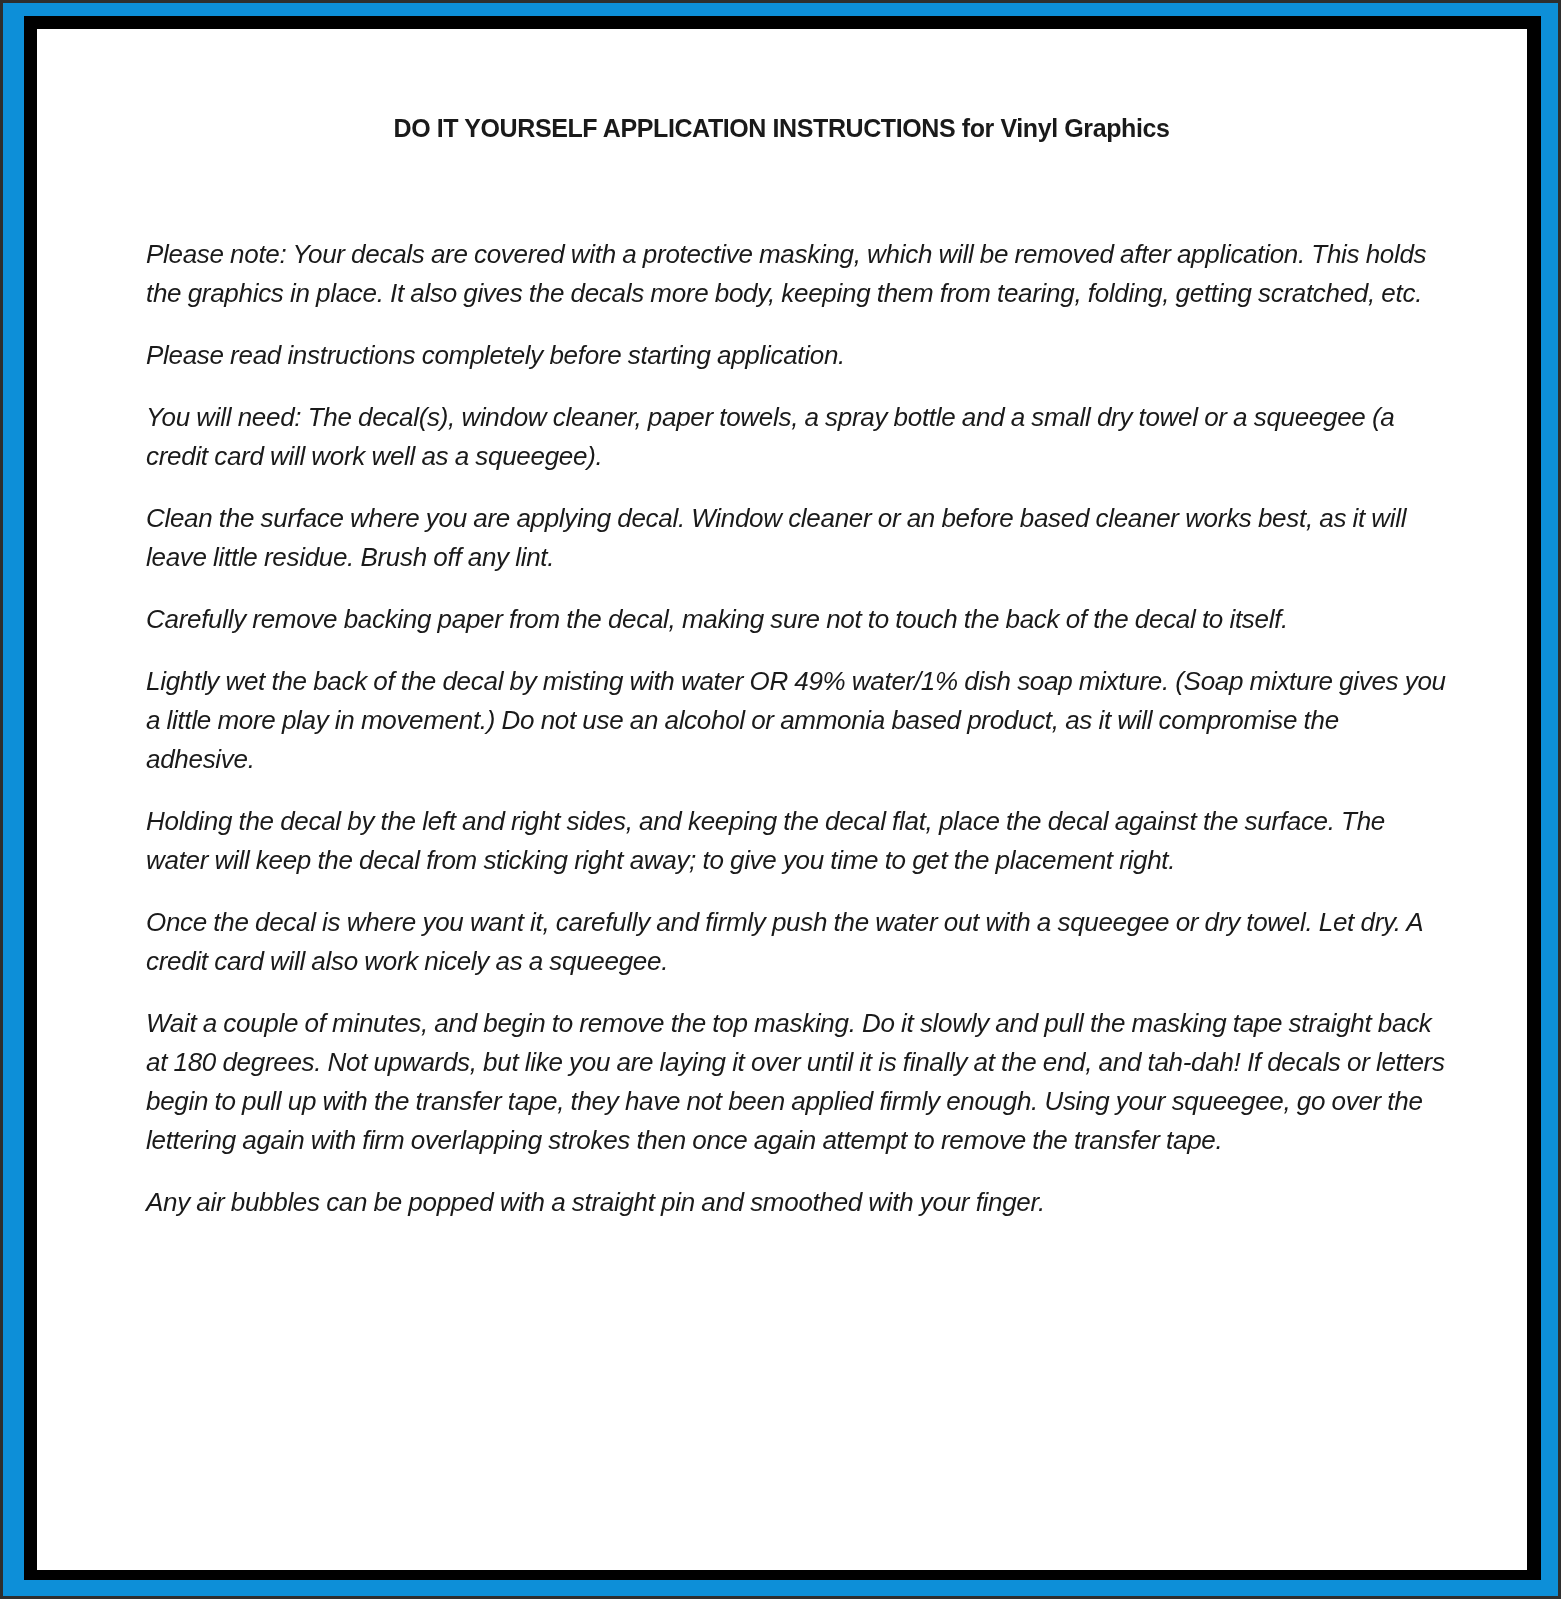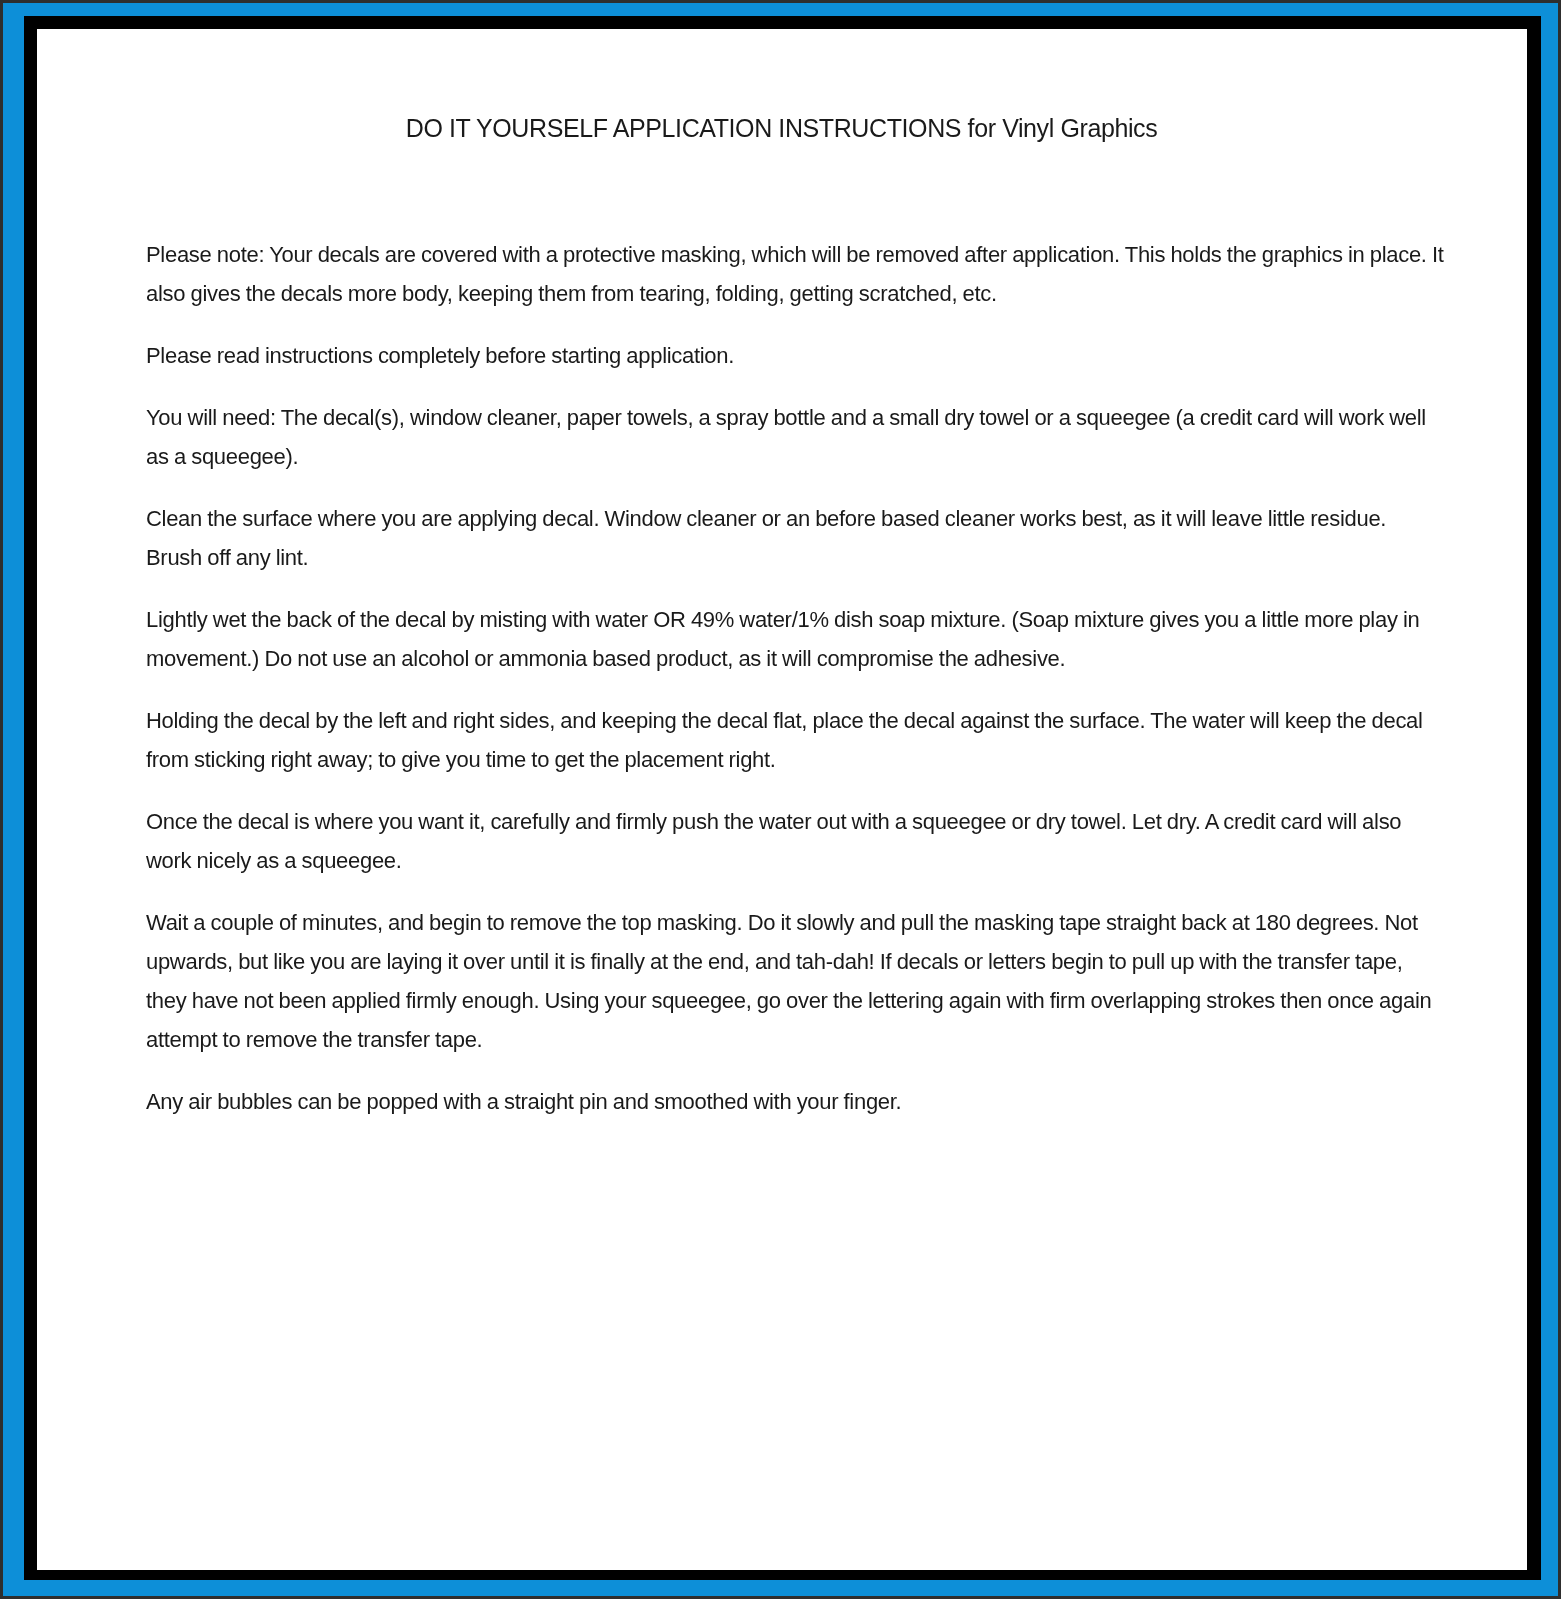--- a/index.html
+++ b/index.html
@@ -41,47 +41,49 @@
     background: var(--paper-color, #ffffff);
     padding: 82px 80px 0 109px;
     overflow: hidden;
   }
   h1.doc-title {
     margin: 0 0 90px 0;
     padding: 0 30px 0 0;
     text-align: center;
     font-size: 25px;
     line-height: 34px;
-    font-weight: normal;
+    font-weight: bold;
     letter-spacing: -0.4px;
     color: var(--text-color, #121212);
   }
   .doc-body p {
     margin: 0 0 23px 0;
-    font-size: 22px;
+    font-size: 26px;
     line-height: 39px;
     letter-spacing: -0.3px;
     word-spacing: -0.5px;
     color: var(--text-color, #1a1a1a);
     max-width: 1310px;
+    font-style: italic;
   }
 </style>
 </head>
 <body style="--blue-color: #0d8fd8; --black-color: #000000; --edge-color: #2e2e2e; --paper-color: #ffffff; --text-color: #1a1a1a;">
 
 <div class="frame-outer">
   <div class="frame-blue">
     <div class="frame-black">
       <div class="page">
         <h1 class="doc-title">DO IT YOURSELF APPLICATION INSTRUCTIONS for Vinyl Graphics</h1>
         <div class="doc-body">
           <p>Please note: Your decals are covered with a protective masking, which will be removed after application. This holds the graphics in place. It also gives the decals more body, keeping them from tearing, folding, getting scratched, etc.</p>
           <p>Please read instructions completely before starting application.</p>
           <p>You will need: The decal(s), window cleaner, paper towels, a spray bottle and a small dry towel or a squeegee (a credit card will work well as a squeegee).</p>
           <p>Clean the surface where you are applying decal. Window cleaner or an before based cleaner works best, as it will leave little residue. Brush off any lint.</p>
+          <p>Carefully remove backing paper from the decal, making sure not to touch the back of the decal to itself.</p>
           <p>Lightly wet the back of the decal by misting with water OR 49% water/1% dish soap mixture. (Soap mixture gives you a little more play in movement.) Do not use an alcohol or ammonia based product, as it will compromise the adhesive.</p>
           <p>Holding the decal by the left and right sides, and keeping the decal flat, place the decal against the surface. The water will keep the decal from sticking right away; to give you time to get the placement right.</p>
           <p>Once the decal is where you want it, carefully and firmly push the water out with a squeegee or dry towel. Let dry. A credit card will also work nicely as a squeegee.</p>
           <p>Wait a couple of minutes, and begin to remove the top masking. Do it slowly and pull the masking tape straight back at 180 degrees. Not upwards, but like you are laying it over until it is finally at the end, and tah-dah! If decals or letters begin to pull up with the transfer tape, they have not been applied firmly enough. Using your squeegee, go over the lettering again with firm overlapping strokes then once again attempt to remove the transfer tape.</p>
           <p>Any air bubbles can be popped with a straight pin and smoothed with your finger.</p>
         </div>
       </div>
     </div>
   </div>
 </div>

